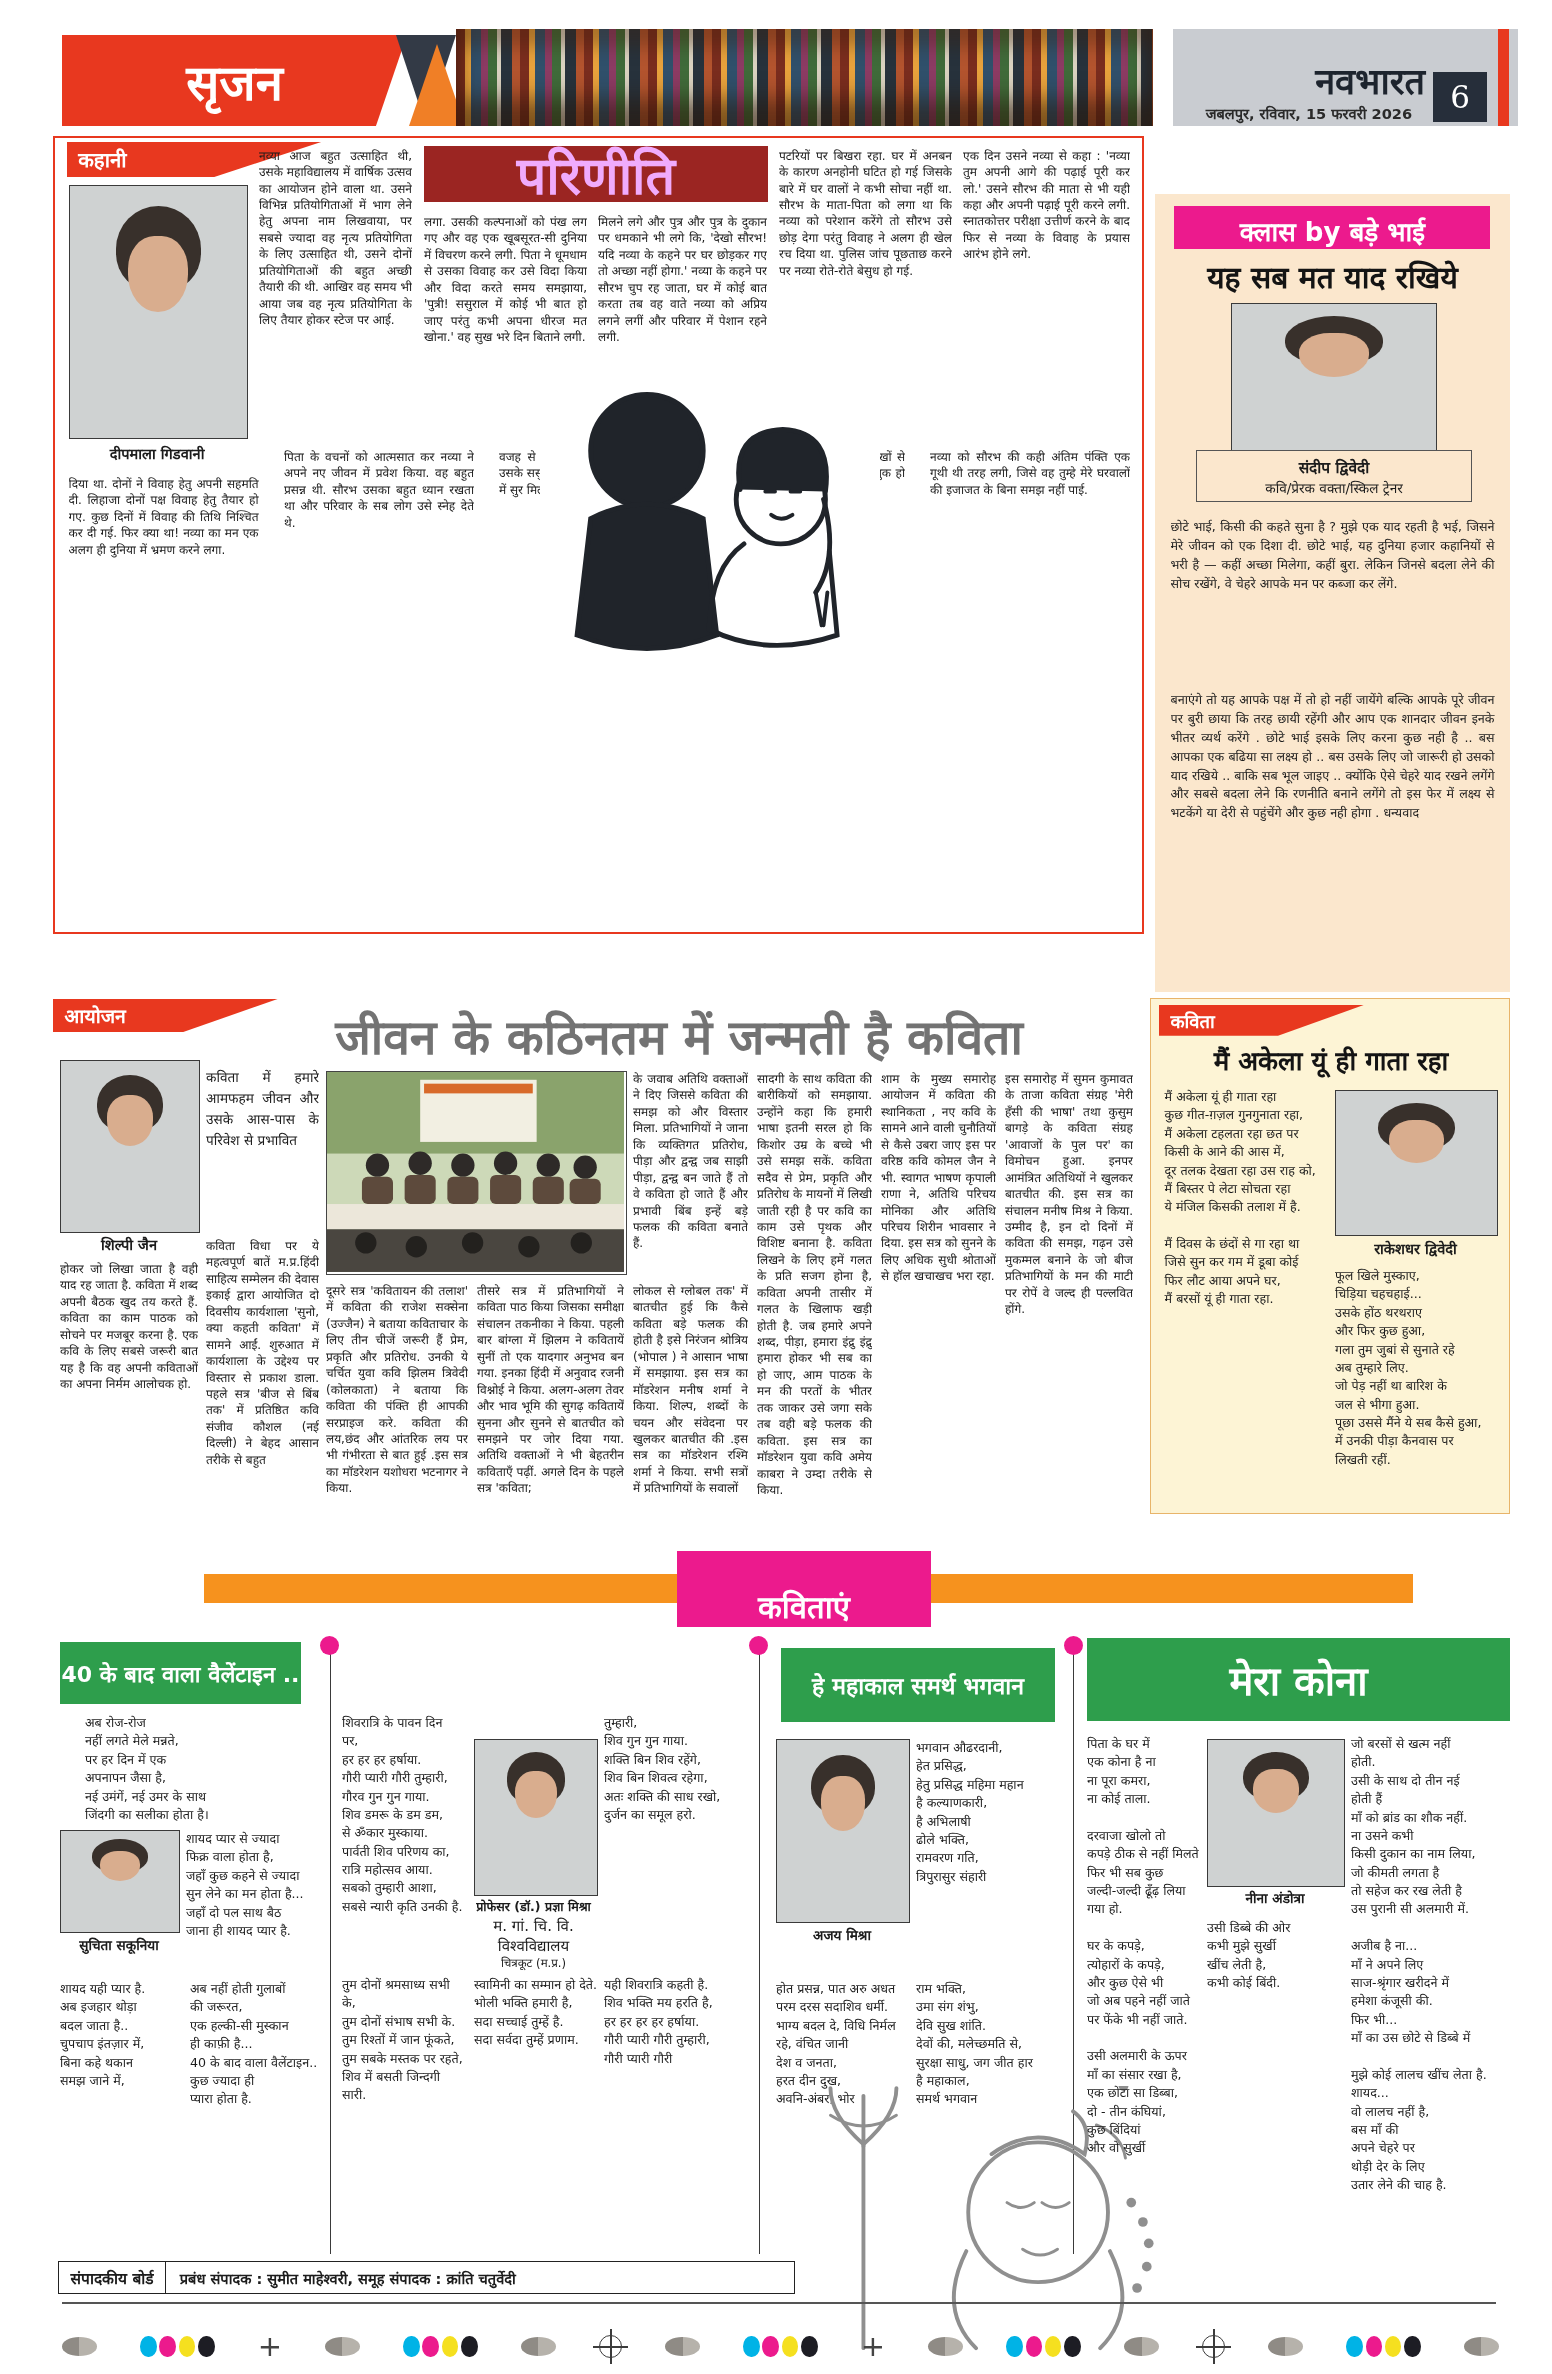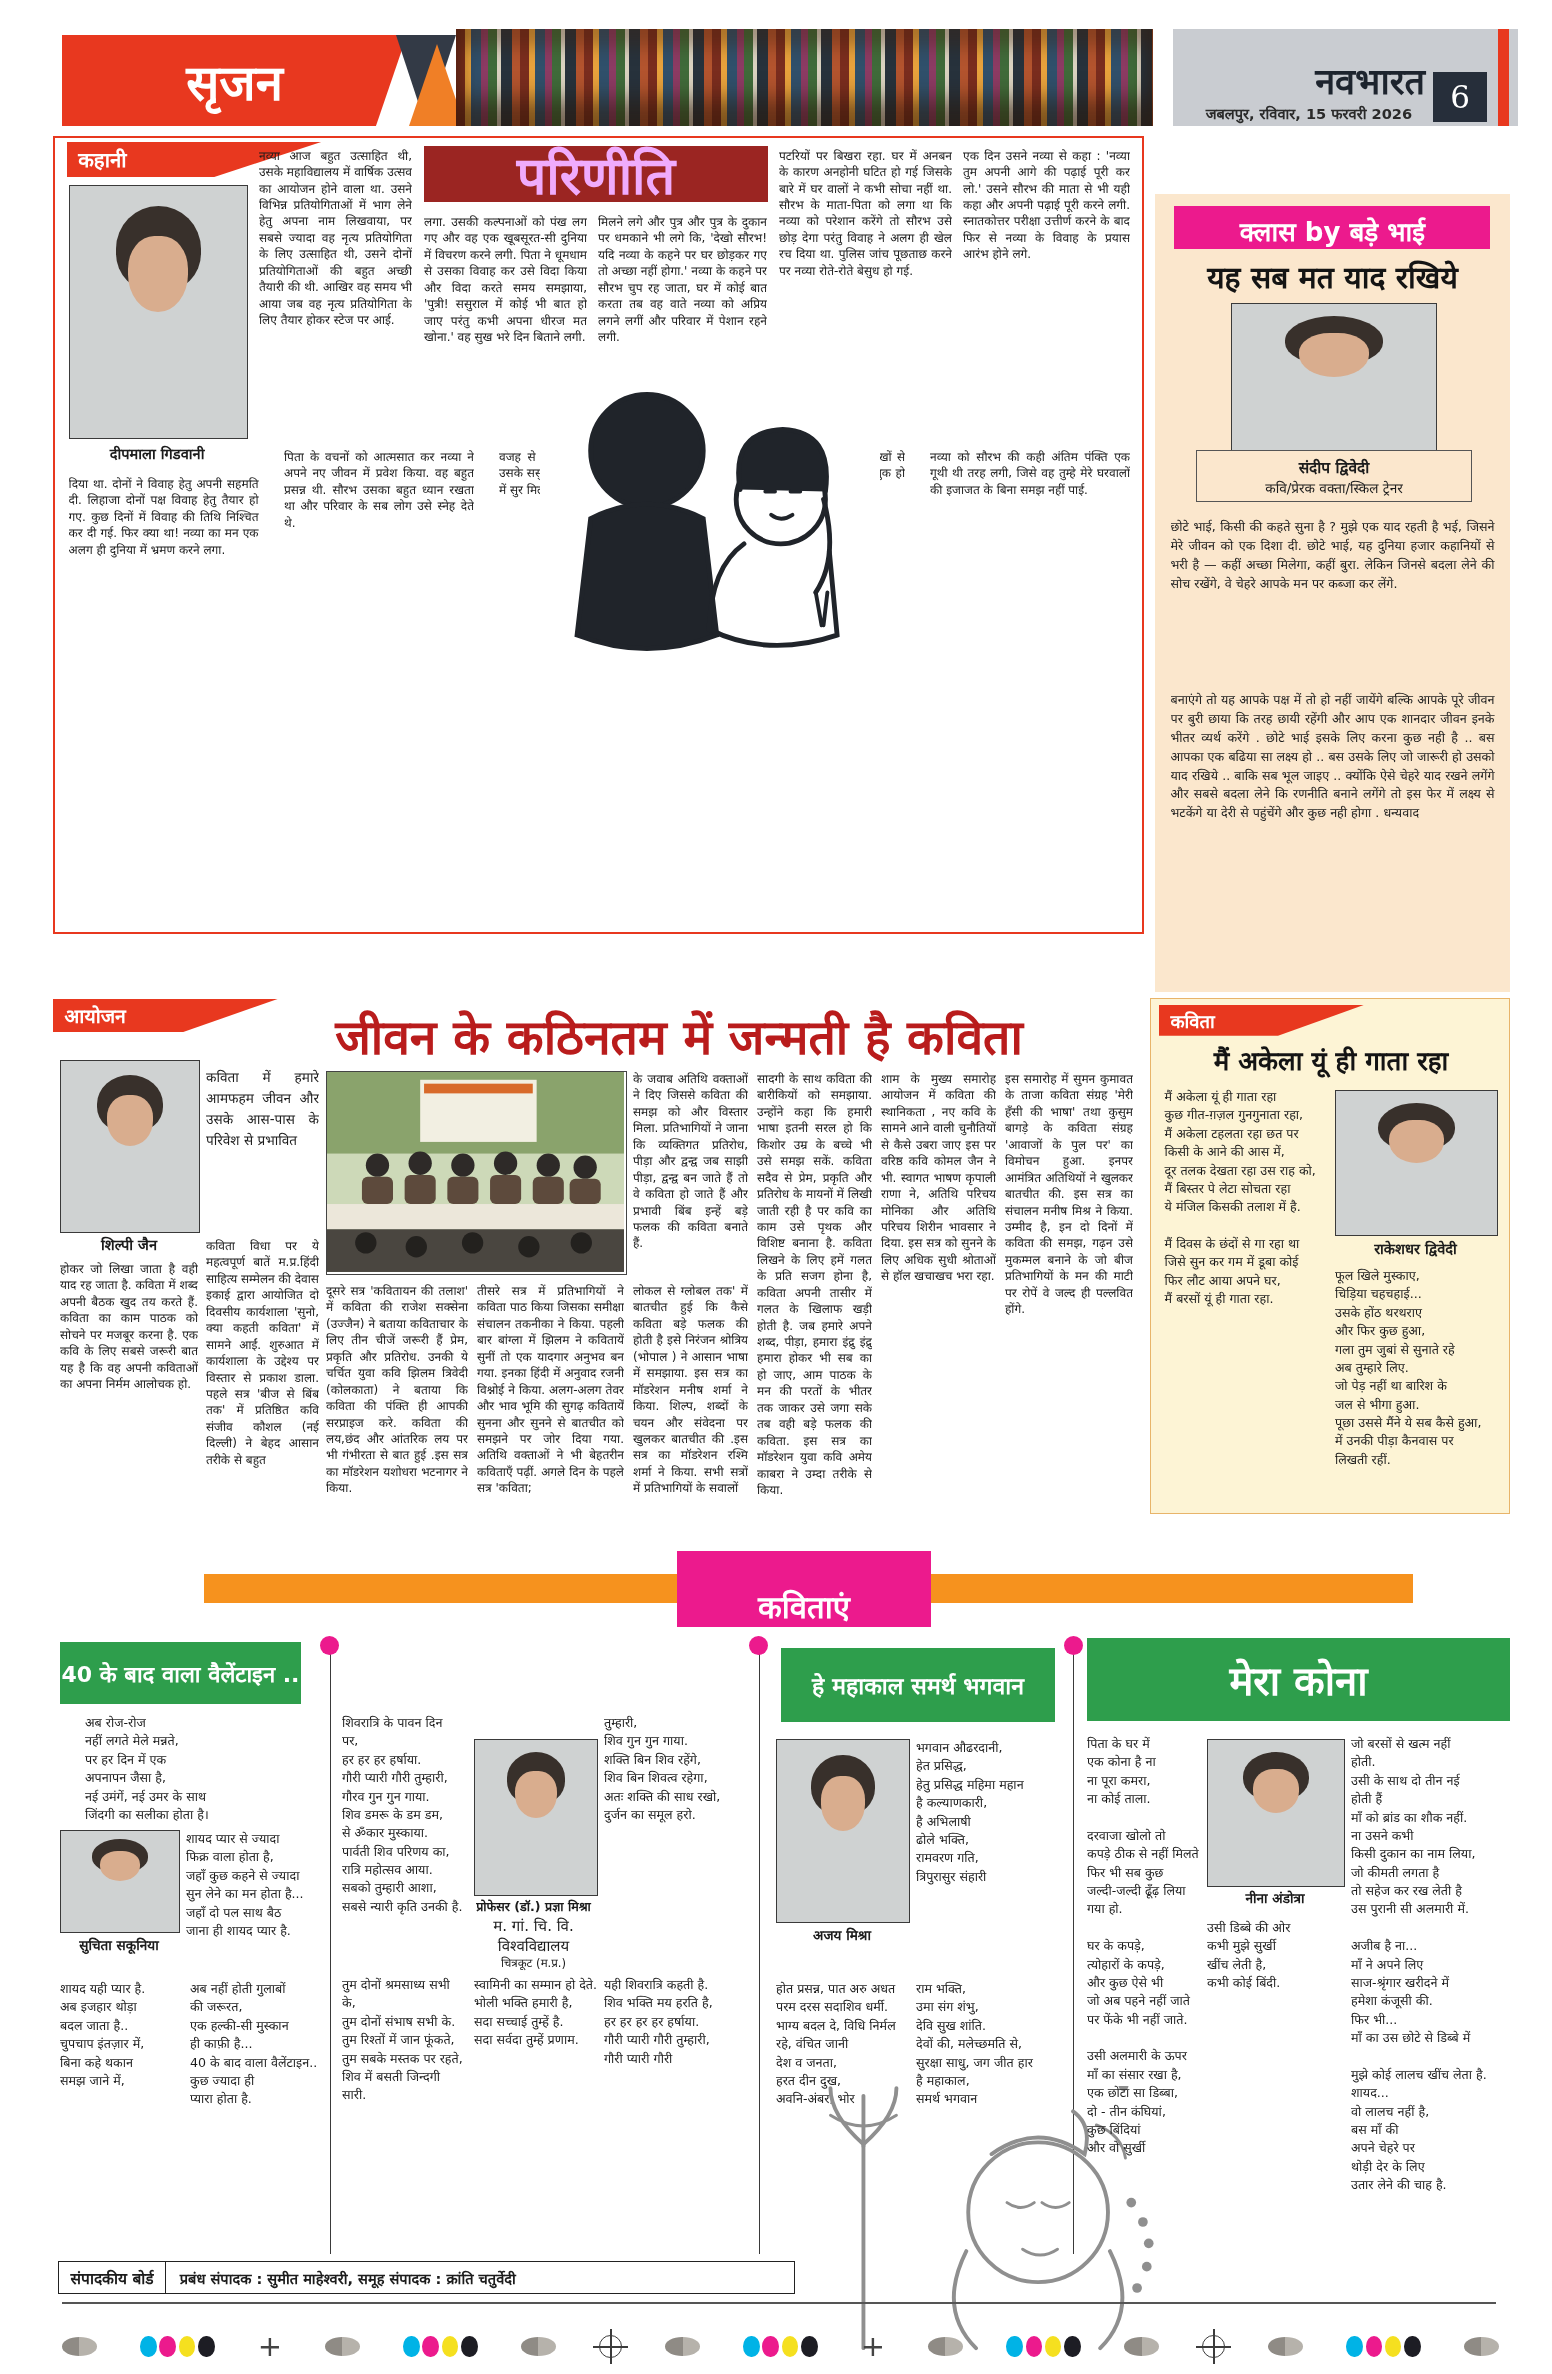--- a/index.html
+++ b/index.html
@@ -121,21 +121,21 @@
       <span class="caption" style="font-size:15.5px;">संदीप द्विवेदी</span>
       <span style="font-size:13.6px;">कवि/प्रेरक वक्ता/स्किल ट्रेनर</span>
     </div>
     <div class="abs bodytxt" style="left:15.5px;top:324px;width:324px;height:165px;font-size:12.6px;line-height:1.5;">छोटे भाई, किसी की कहते सुना है ? मुझे एक याद रहती है भई, जिसने मेरे जीवन को एक दिशा दी. छोटे भाई, यह दुनिया हजार कहानियों से भरी है — कहीं अच्छा मिलेगा, कहीं बुरा. लेकिन जिनसे बदला लेने की सोच रखेंगे, वे चेहरे आपके मन पर कब्जा कर लेंगे.</div>
     <div class="abs bodytxt" style="left:15.5px;top:497px;width:324px;height:287px;font-size:12.6px;line-height:1.5;">बनाएंगे तो यह आपके पक्ष में तो हो नहीं जायेंगे बल्कि आपके पूरे जीवन पर बुरी छाया कि तरह छायी रहेंगी और आप एक शानदार जीवन इनके भीतर व्यर्थ करेंगे . छोटे भाई इसके लिए करना कुछ नही है .. बस आपका एक बढिया सा लक्ष्य हो .. बस उसके लिए जो जारूरी हो उसको याद रखिये .. बाकि सब भूल जाइए .. क्योंकि ऐसे चेहरे याद रखने लगेंगे और सबसे बदला लेने कि रणनीति बनाने लगेंगे तो इस फेर में लक्ष्य से भटकेंगे या देरी से पहुंचेंगे और कुछ नही होगा . धन्यवाद</div>
   </div>
 
   <div class="flag abs" style="left:53px;top:999px;width:213px;height:33px;font-size:19.4px;">
     <span>आयोजन</span>
   </div>
-  <div class="abs" style="left:218px;top:1003px;width:922px;text-align:center;font-size:48px;font-weight:bold;color:#b91c1c;">जीवन के कठिनतम में जन्मती है कविता</div>
+  <div class="abs" style="left:218px;top:1003px;width:922px;text-align:center;font-size:48px;font-weight:bold;color:#737373;">जीवन के कठिनतम में जन्मती है कविता</div>
 
   <div class="abs photoframe" style="left:60px;top:1060px;width:138px;height:171px;border-width:1px;">
     <div class="portrait hairfix" style="--cloth:#b43a62;width:100%;height:100%;"></div>
   </div>
   <div class="abs caption" style="left:60px;top:1234px;width:138px;font-size:14.6px;">शिल्पी जैन</div>
 
   <div class="abs bodytxt" style="left:206px;top:1067px;width:113px;height:163px;font-size:13.6px;line-height:1.55;">कविता में हमारे आमफहम जीवन और उसके आस-पास के परिवेश से प्रभावित</div>
   <div class="abs bodytxt" style="left:60px;top:1261px;width:138px;height:250px;">होकर जो लिखा जाता है वही याद रह जाता है. कविता में शब्द अपनी बैठक खुद तय करते हैं. कविता का काम पाठक को सोचने पर मजबूर करना है. एक कवि के लिए सबसे जरूरी बात यह है कि वह अपनी कविताओं का अपना निर्मम आलोचक हो.</div>
   <div class="abs bodytxt" style="left:206px;top:1238px;width:113px;height:274px;">कविता विधा पर ये महत्वपूर्ण बातें म.प्र.हिंदी साहित्य सम्मेलन की देवास इकाई द्वारा आयोजित दो दिवसीय कार्यशाला 'सुनो, क्या कहती कविता' में सामने आईं. शुरुआत में कार्यशाला के उद्देश्य पर विस्तार से प्रकाश डाला. पहले सत्र 'बीज से बिंब तक' में प्रतिष्ठित कवि संजीव कौशल (नई दिल्ली) ने बेहद आसान तरीके से बहुत</div>
 

